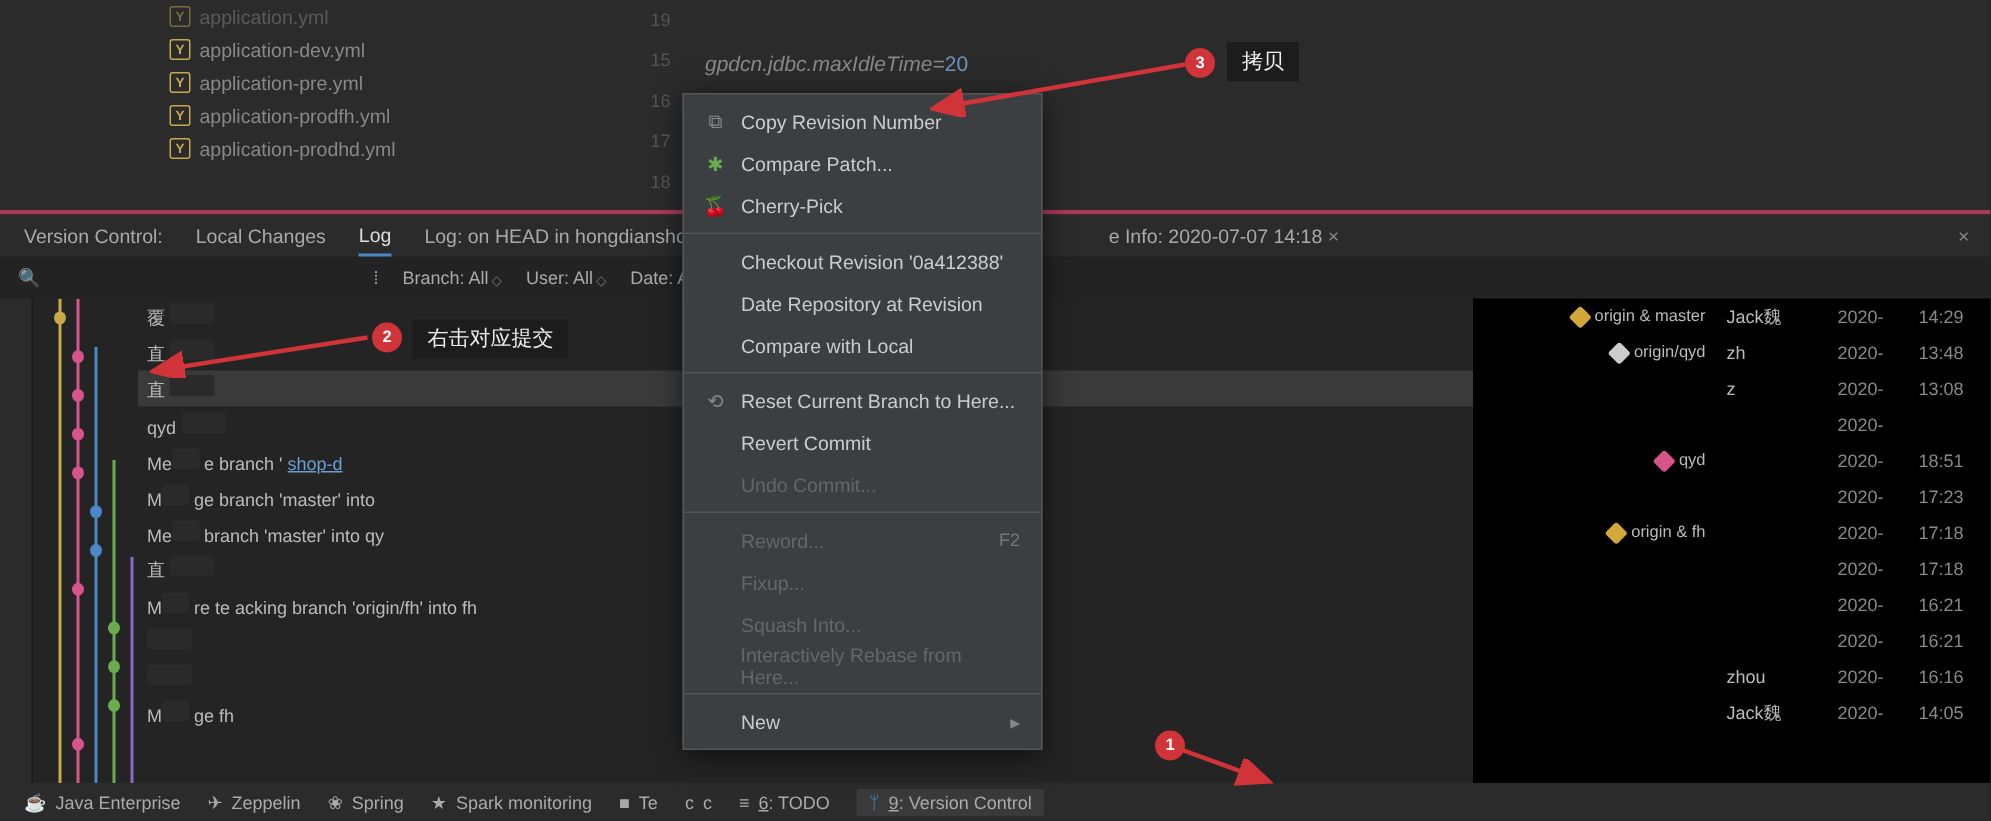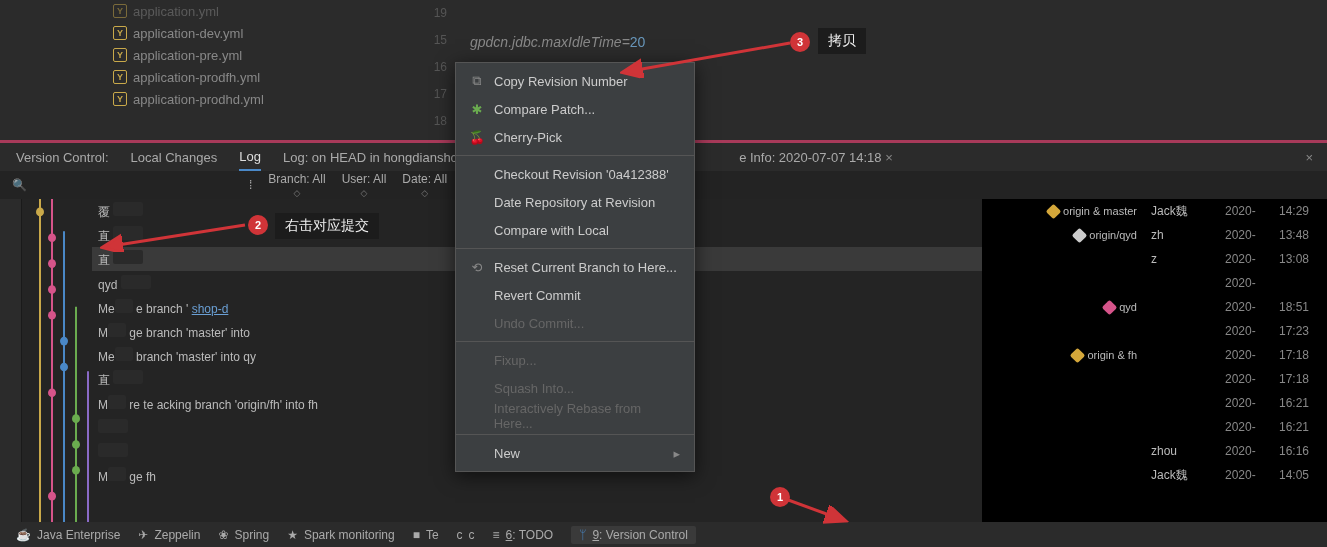--- a/index.html
+++ b/index.html
@@ -21,21 +21,21 @@
 .code .num { color:#6897bb; font-style:normal; }
 
 
 .toolwin { position:absolute; left:0; top:140px; right:0; bottom:25px; background:#232323; border-top:3px solid #a83a5a; }
 .tw-tabs { display:flex; align-items:center; height:28px; background:#2b2b2b; gap:22px; padding-left:16px; color:#aaa; }
 .tw-tab { height:28px; display:flex; align-items:center; color:#aaa; cursor:pointer; }
 .tw-tab.sel { border-bottom:2px solid #4a88c7; color:#ddd; }
 .tw-close { margin-left:auto; margin-right:14px; color:#888; }
 
 .tw-filters { display:flex; align-items:center; height:28px; padding-left:12px; gap:16px; color:#aaa; font-size:12px; }
-.filter { display:flex; align-items:center; gap:2px;flex-direction:column; }
+.filter { display:flex; align-items:flex-end; gap:2px; }
 .chev { font-size:9px; opacity:.6; }
 .search-ic, .eye-ic { opacity:.7; }
 
 
 .commit-area { position:absolute; left:0; top:56px; right:0; bottom:0; display:flex; }
 .left-side { width:22px; background:#2b2b2b; border-right:1px solid #1a1a1a; writing-mode:vertical-rl; text-align:center; color:#666; font-size:11px; }
 .graph-pane { flex:0 0 960px; position:relative; background:#242424; overflow:hidden; }
 .graph-svg { position:absolute; left:8px; top:0; width:70px; height:100%; }
 .commit-rows { position:absolute; left:70px; top:0; right:0; }
 .crow { height:24px; display:flex; align-items:center; color:#bbb; font-size:12px; padding-left:6px; position:relative; }
@@ -313,20 +313,25 @@
       <span class="ic"></span>
       <span>Revert Commit</span>
     </div>
     <div class="ctx-item disabled">
       <span class="ic"></span>
       <span>Undo Commit...</span>
     </div>
     <div class="sep"></div>
     <div class="ctx-item disabled">
       <span class="ic"></span>
+      <span>Reword...</span>
+      <span class="shortcut">F2</span>
+    </div>
+    <div class="ctx-item disabled">
+      <span class="ic"></span>
       <span>Fixup...</span>
     </div>
     <div class="ctx-item disabled">
       <span class="ic"></span>
       <span>Squash Into...</span>
     </div>
     <div class="ctx-item disabled">
       <span class="ic"></span>
       <span>Interactively Rebase from Here...</span>
     </div>

